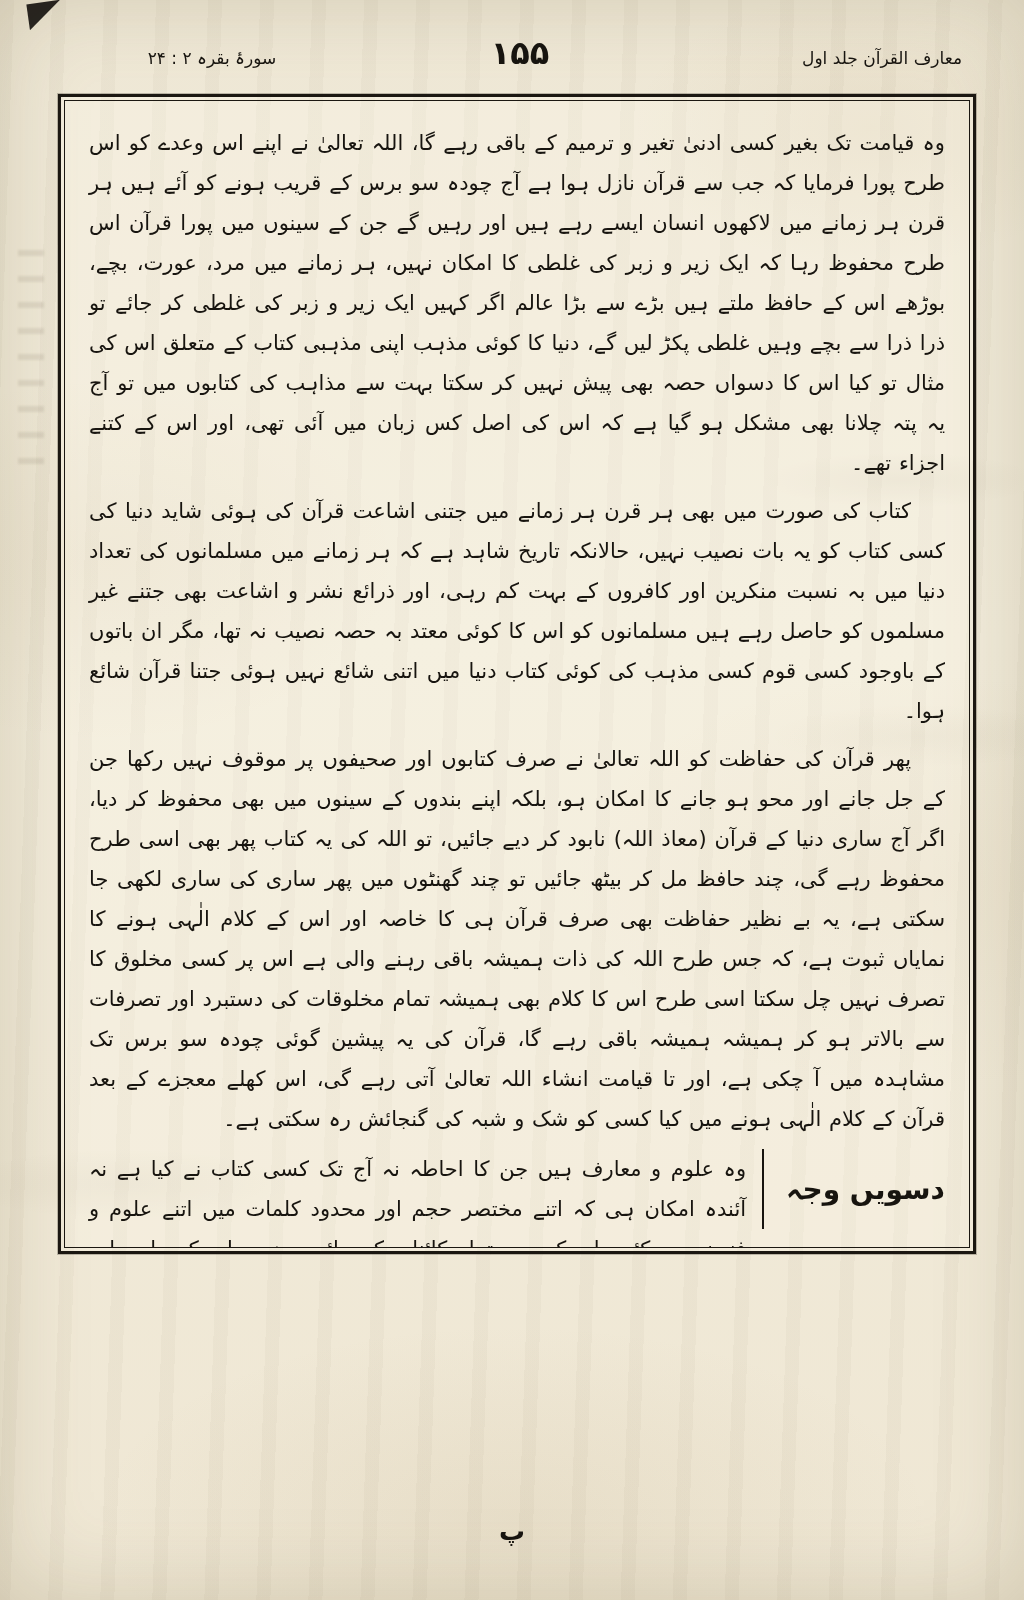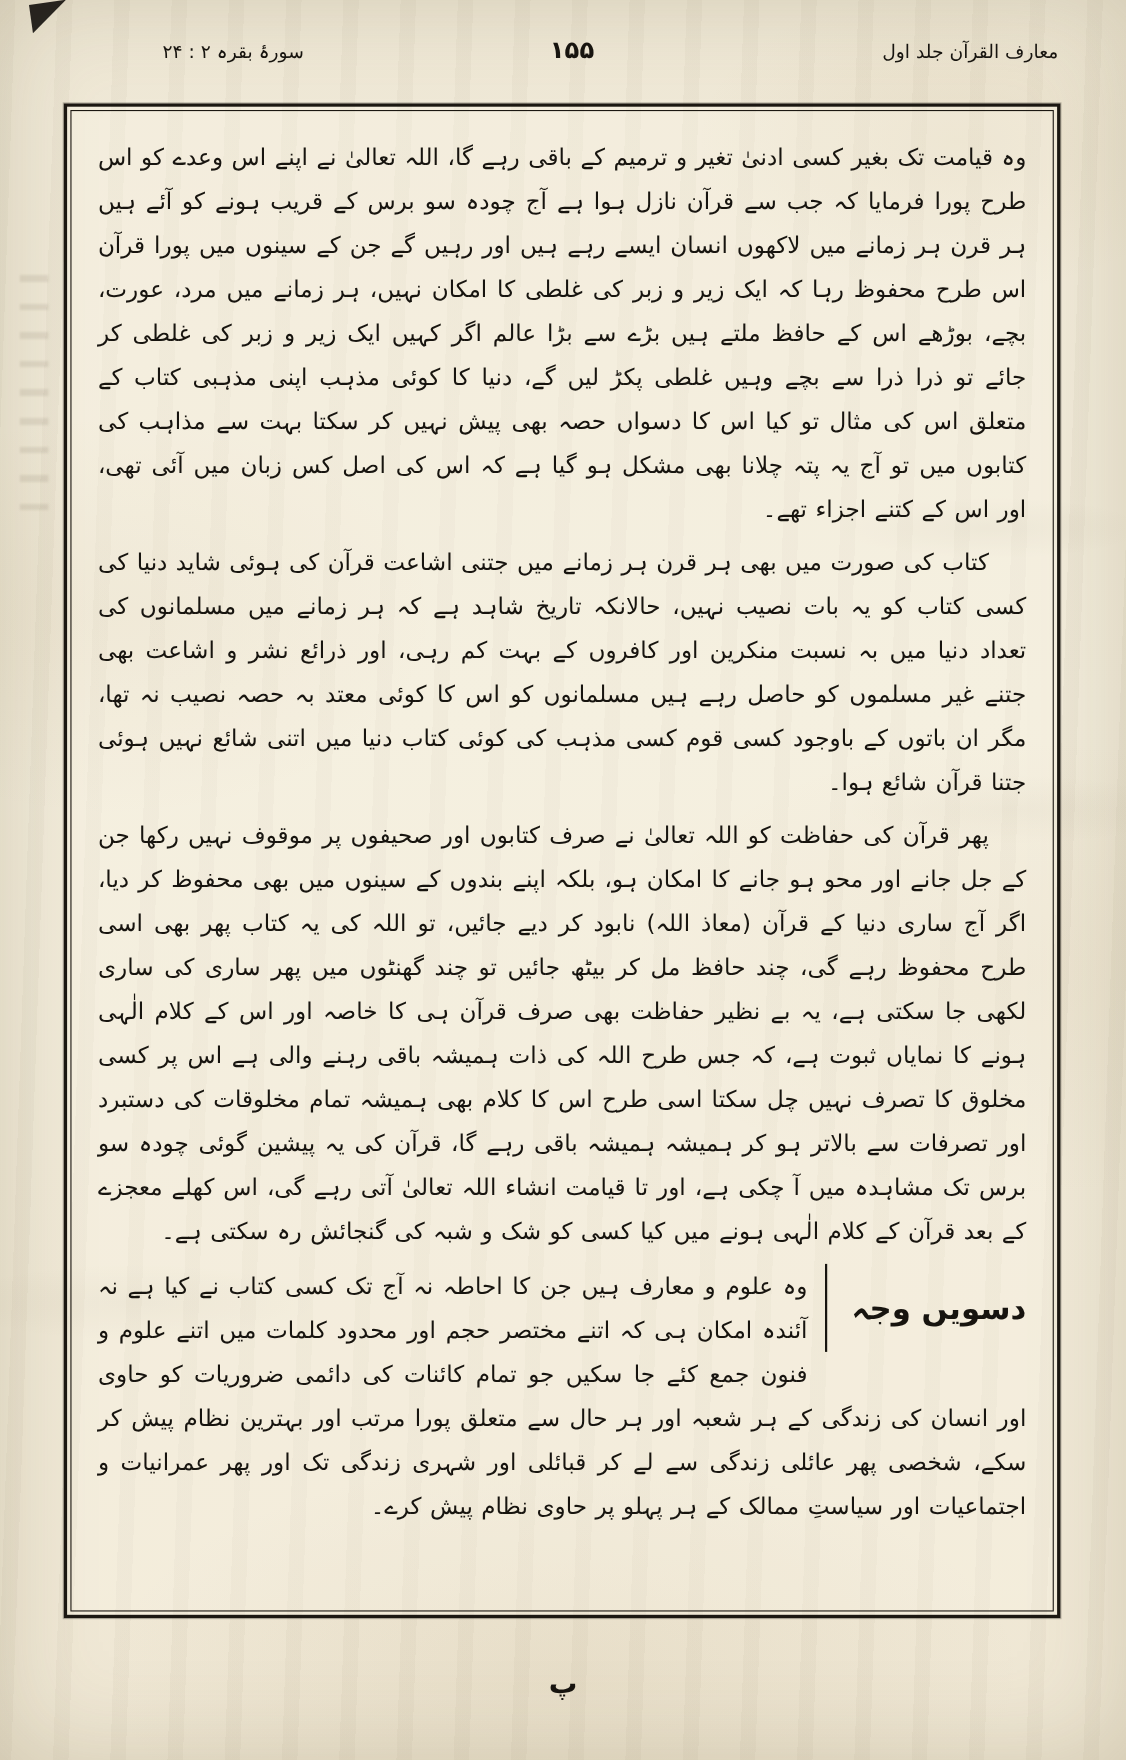--- a/index.html
+++ b/index.html
@@ -55,30 +55,30 @@
     position: absolute;
     top: 34px;
     right: 62px;
     left: 62px;
     display: flex;
     align-items: baseline;
     justify-content: space-between;
     font-size: 17px;
   }
   .h-book  { width: 300px; text-align: right; letter-spacing: 0.5px; }
-  .h-page  { font-size: 22px; font-weight: bold; transform: translateX(8px); }
+  .h-page  { font-size: 32px; font-weight: bold; transform: translateX(8px); }
   .h-surah { width: 300px; text-align: center; }
 
   
   .frame {
     position: absolute;
     top: 94px;
-    right: 60px;
+    right: 48px;
     left: 58px;
-    height: 1377px;
+    height: 1160px;
     border: 3px solid #1b1711;
     box-shadow: 0 0 0 1px rgba(27,23,17,0.25);
     background: rgba(255, 252, 240, 0.25);
   }
   .frame-inner {
     position: absolute;
     inset: 3px;
     border: 1.5px solid #1b1711;
     padding: 22px 24px 18px 24px;
     overflow: hidden;

